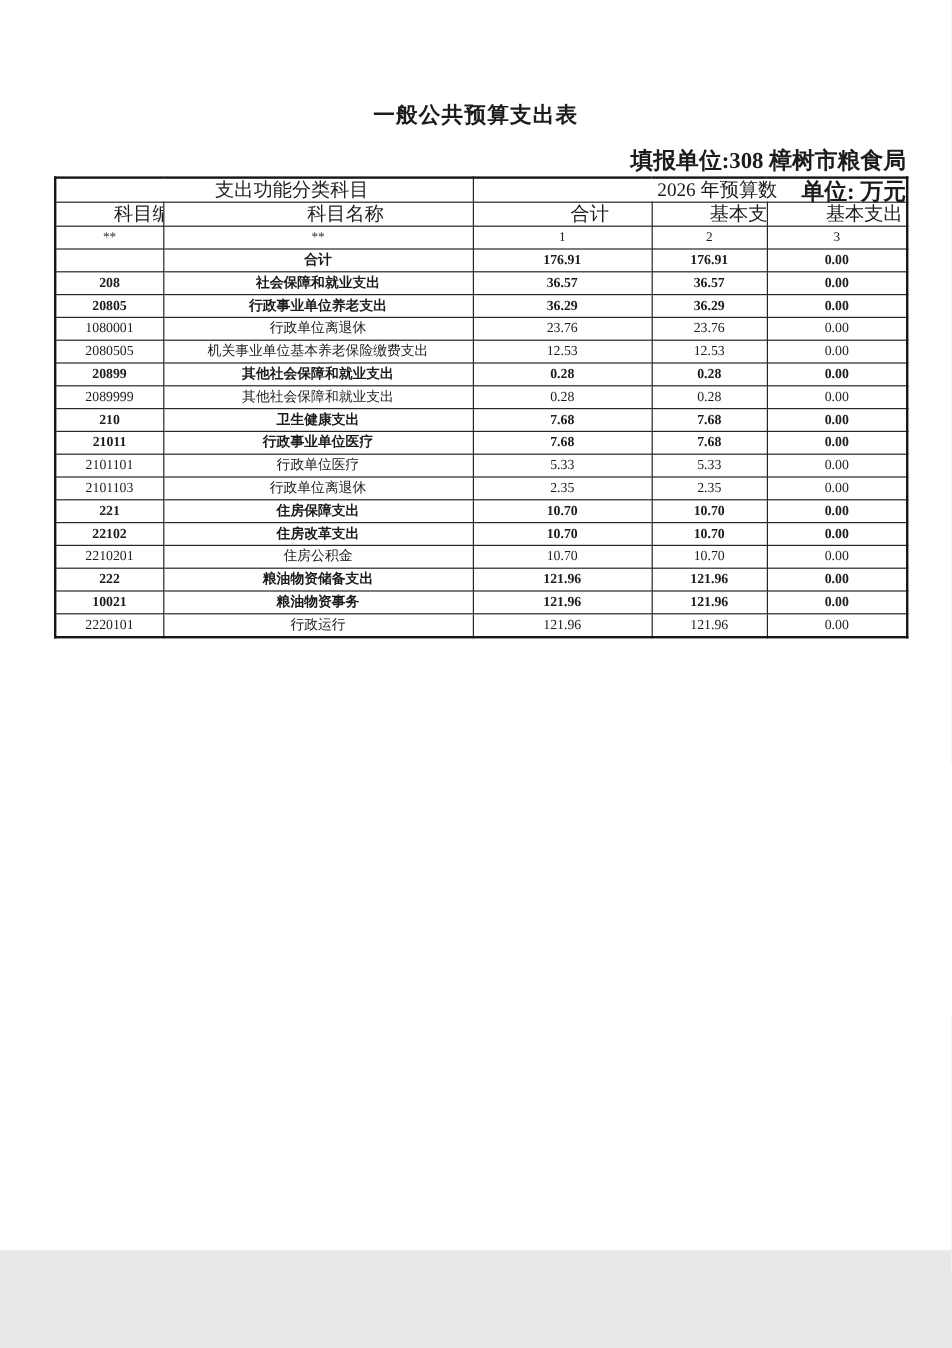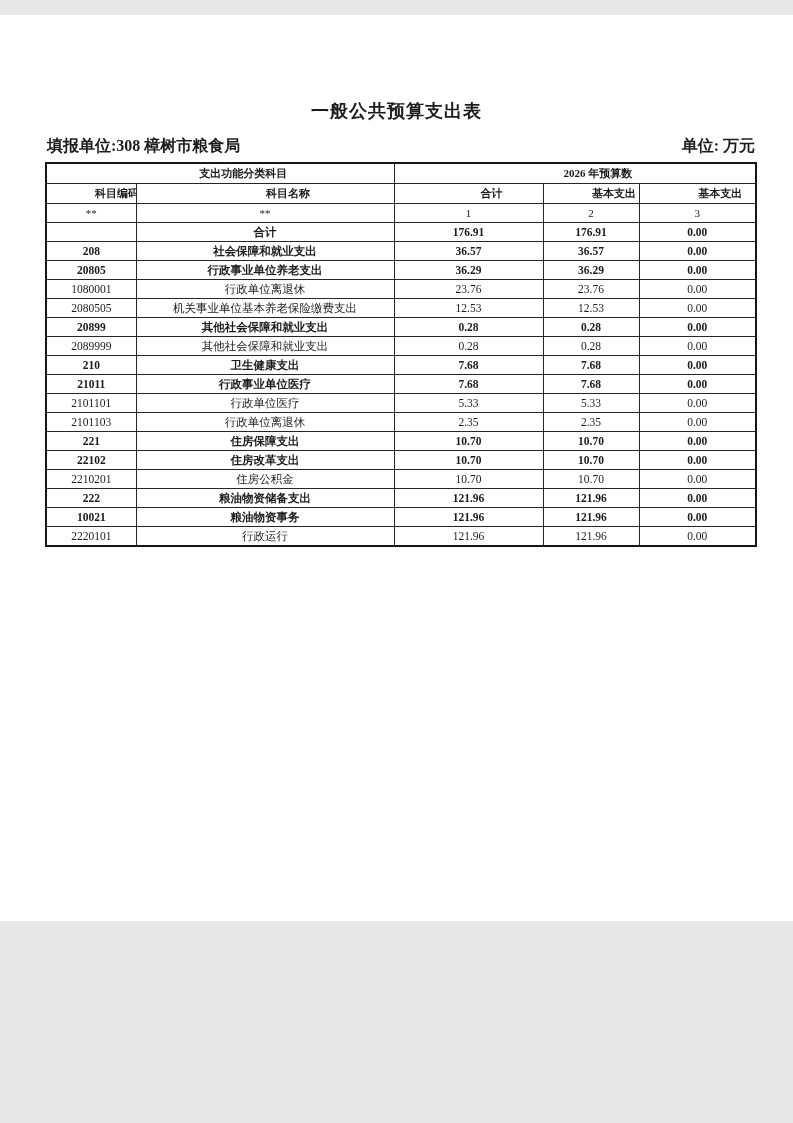--- a/index.html
+++ b/index.html
@@ -1,20 +1,20 @@
 <!DOCTYPE html>
 <html><head>
 <meta charset="utf-8">
 <style>
   html, body { margin: 0; padding: 0; background: #e8e8e8; }
   .page {
     position: relative;
     width: 793px;
-    height: 906px;
-    margin: 15px auto;
+    height: 1042px;
+    margin: 0 auto;
     background: #ffffff;
     font-family: "Liberation Serif", "DejaVu Serif", serif;
     color: #1c1c1c;
     overflow: hidden;
   }
   .doc-title {
     position: absolute;
     top: 84px;
     left: 0;
     width: 100%;
@@ -24,22 +24,23 @@
     letter-spacing: 1px;
   }
   .info-line {
     position: absolute;
     top: 121px;
     left: 47px;
     width: 708px;
     display: flex;
     justify-content: space-between;
     align-items: flex-end;
-    font-size: 16px;
+    font-size: 19px;
     font-weight: 700;
+    flex-direction: column;
   }
   table.budget {
     position: absolute;
     top: 147px;
     left: 45px;
     width: 710px;
     border-collapse: collapse;
     table-layout: fixed;
     border: 2px solid #161616;
   }
@@ -49,21 +50,21 @@
     padding: 0 2px;
     text-align: center;
     vertical-align: middle;
     height: 18px;
     font-size: 11.5px;
     font-weight: 400;
     white-space: nowrap;
     overflow: hidden;
     line-height: 1.1;
   }
-  table.budget th { font-weight: 700; font-size: 11px; height: 19px; padding-left: 48px; }
+  table.budget th { font-weight: 400; font-size: 16px; height: 19px; padding-left: 48px; }
   table.budget tr.subheader td { font-size: 11px; }
   table.budget tr.bold td { font-weight: 700; }
   .num { font-family: "Liberation Serif", "DejaVu Serif", serif; }
   .scan-dot {
     position: absolute;
     left: 356px;
     top: 1078px;
     width: 4px;
     height: 4px;
     background: #d9d9d9;

